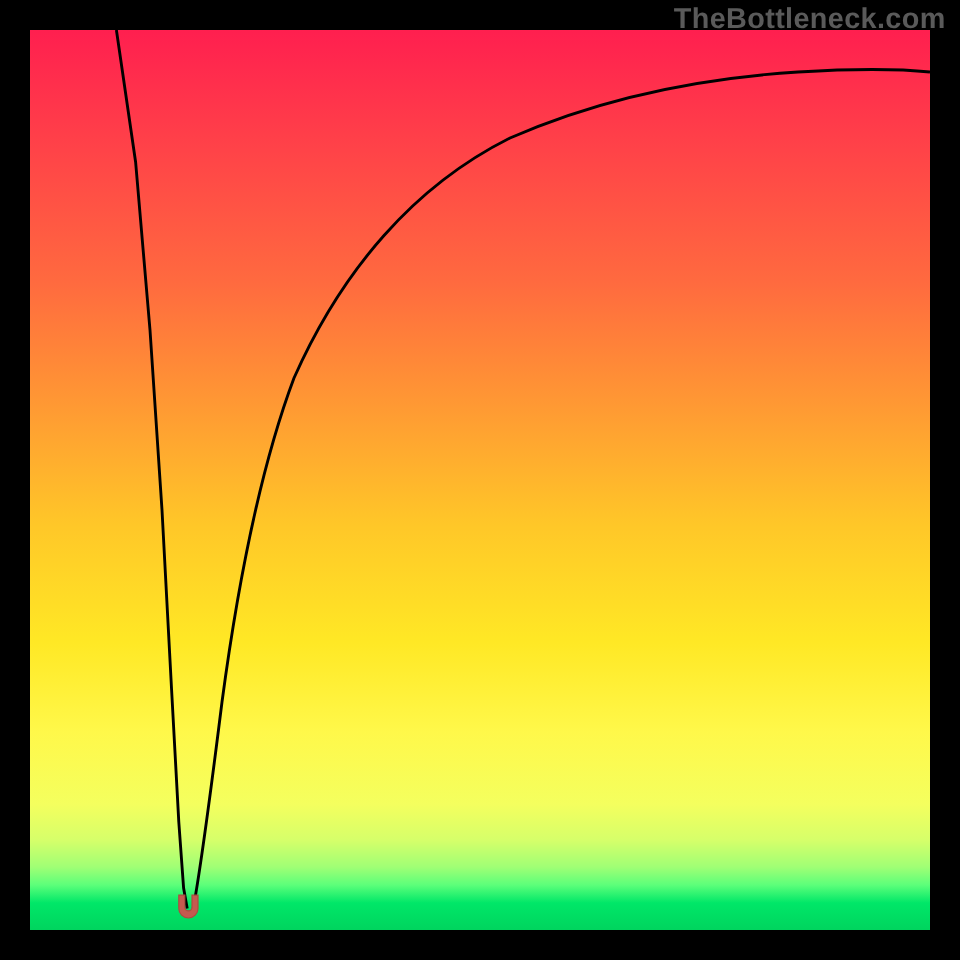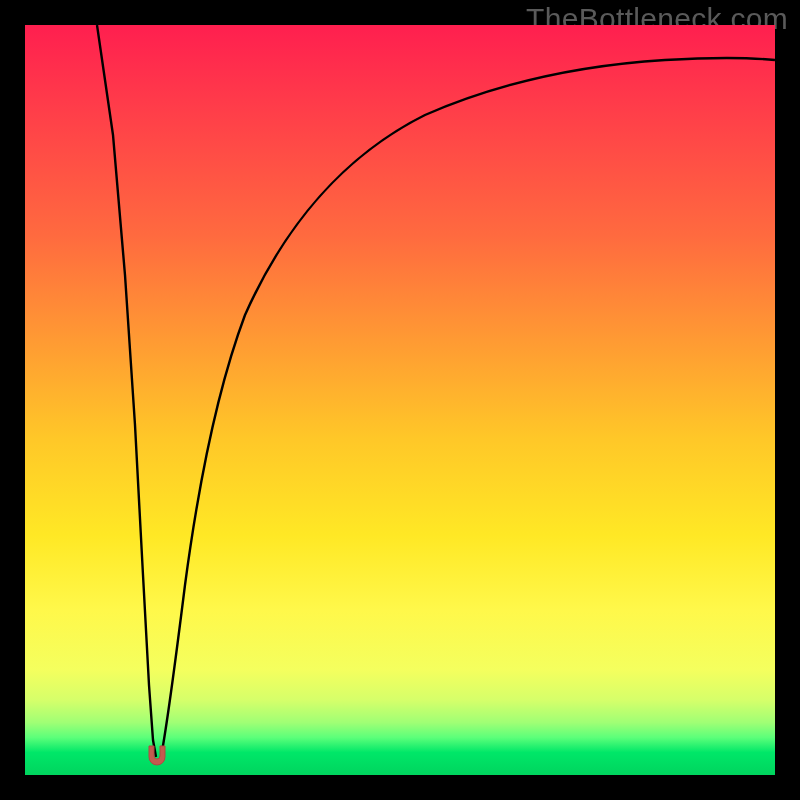--- a/index.html
+++ b/index.html
@@ -41,22 +41,22 @@
       #5cff7a 95%,
       #00e768 97%,
       #00d45e 100%
     );
   }
   .watermark {
     position: absolute;
     top: 2px;
     right: 12px;
     color: #5a5a5a;
-    font-size: 30px;
-    font-weight: 400;
+    font-size: 24px;
+    font-weight: 700;
     letter-spacing: 0.3px;
   }
   svg.curves {
     position: absolute;
     left: 0;
     top: 0;
   }
   .minimum-marker {
     position: absolute;
     width: 26px;

